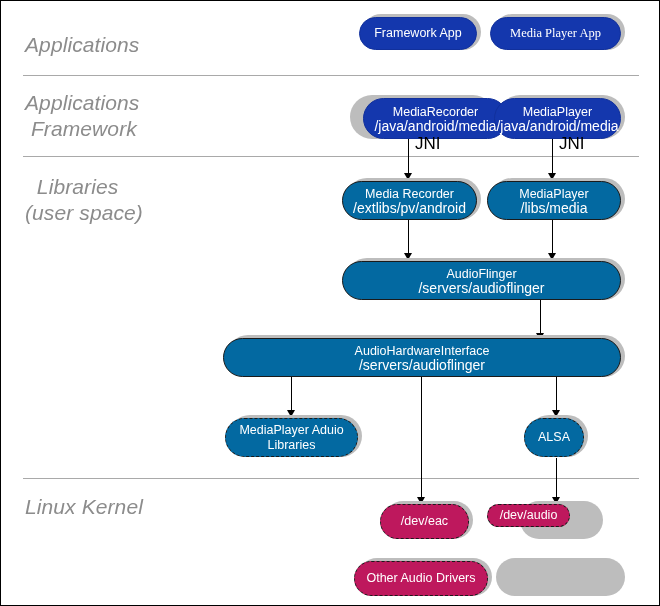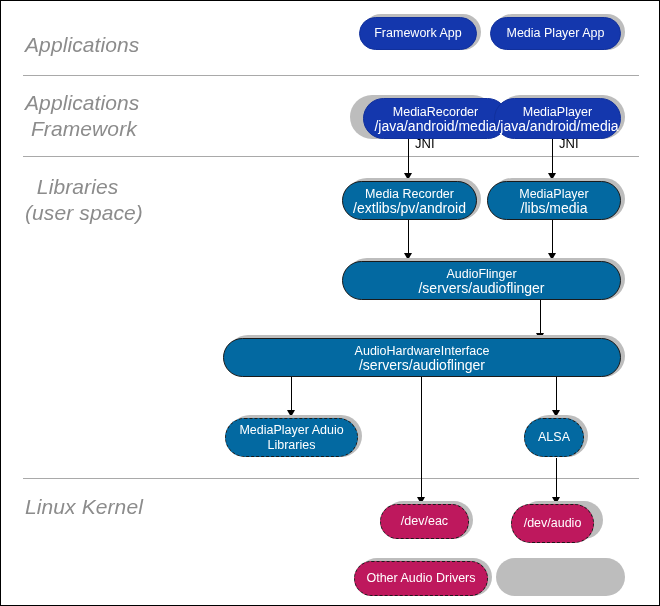--- a/index.html
+++ b/index.html
@@ -92,21 +92,21 @@
     width: 0;
     height: 0;
     border-left: 4.5px solid transparent;
     border-right: 4.5px solid transparent;
     border-top: 7px solid #000000;
     z-index: 1;
   }
   .edge-label {
     position: absolute;
     color: #000000;
-    font-size: 13px;
+    font-size: 17px;
     line-height: 13px;
     white-space: nowrap;
     z-index: 4;
   }
 </style>
 </head>
 <body>
 
 <div id="canvas">
 
@@ -152,21 +152,21 @@
 
   <div class="vline" style="left:555px; top:457px; height:45px;"></div>
   <div class="arrowhead" style="left:551px; top:496px;"></div>
 
   <div class="shadow" style="left:362px; top:13px; width:118px; height:36px;"></div>
   <div class="node blue" style="left:358px; top:16px; width:118px; height:33px;">
     <span class="ttl">Framework App</span>
   </div>
 
   <div class="shadow" style="left:493px; top:13px; width:131px; height:36px;"></div>
-  <div class="node blue" style="left:489px; top:16px; width:131px; height:33px;">
+  <div class="node blue" style="left:489px; top:16px; width:131px; height:33px;font-family:Liberation Serif, serif;">
     <span class="ttl">Media Player App</span>
   </div>
 
   <div class="shadow" style="left:349px; top:94px; width:145px; height:44px;"></div>
   <div class="node blue" style="left:362px; top:97px; width:145px; height:41px;">
     <span class="ttl">MediaRecorder</span>
     <span class="sub">/java/android/media</span>
   </div>
 
   <div class="shadow" style="left:497px; top:94px; width:127px; height:44px;"></div>
@@ -209,21 +209,21 @@
   <div class="node green dashed" style="left:523px; top:417px; width:60px; height:39px;">
     <span class="ttl">ALSA</span>
   </div>
 
   <div class="shadow" style="left:383px; top:500px; width:89px; height:38px;"></div>
   <div class="node red" style="left:379px; top:503px; width:89px; height:35px;">
     <span class="ttl">/dev/eac</span>
   </div>
 
   <div class="shadow" style="left:519px; top:500px; width:83px; height:38px;"></div>
-  <div class="node red" style="left:510px; top:503px; width:83px; height:39px;">
+  <div class="node red" style="left:486px; top:503px; width:83px; height:23px;">
     <span class="ttl">/dev/audio</span>
   </div>
 
   <div class="shadow" style="left:357px; top:557px; width:134px; height:38px;"></div>
   <div class="node red" style="left:353px; top:560px; width:134px; height:35px;">
     <span class="ttl">Other Audio Drivers</span>
   </div>
 
   <div class="shadow" style="left:495px; top:557px; width:129px; height:38px;"></div>
 

